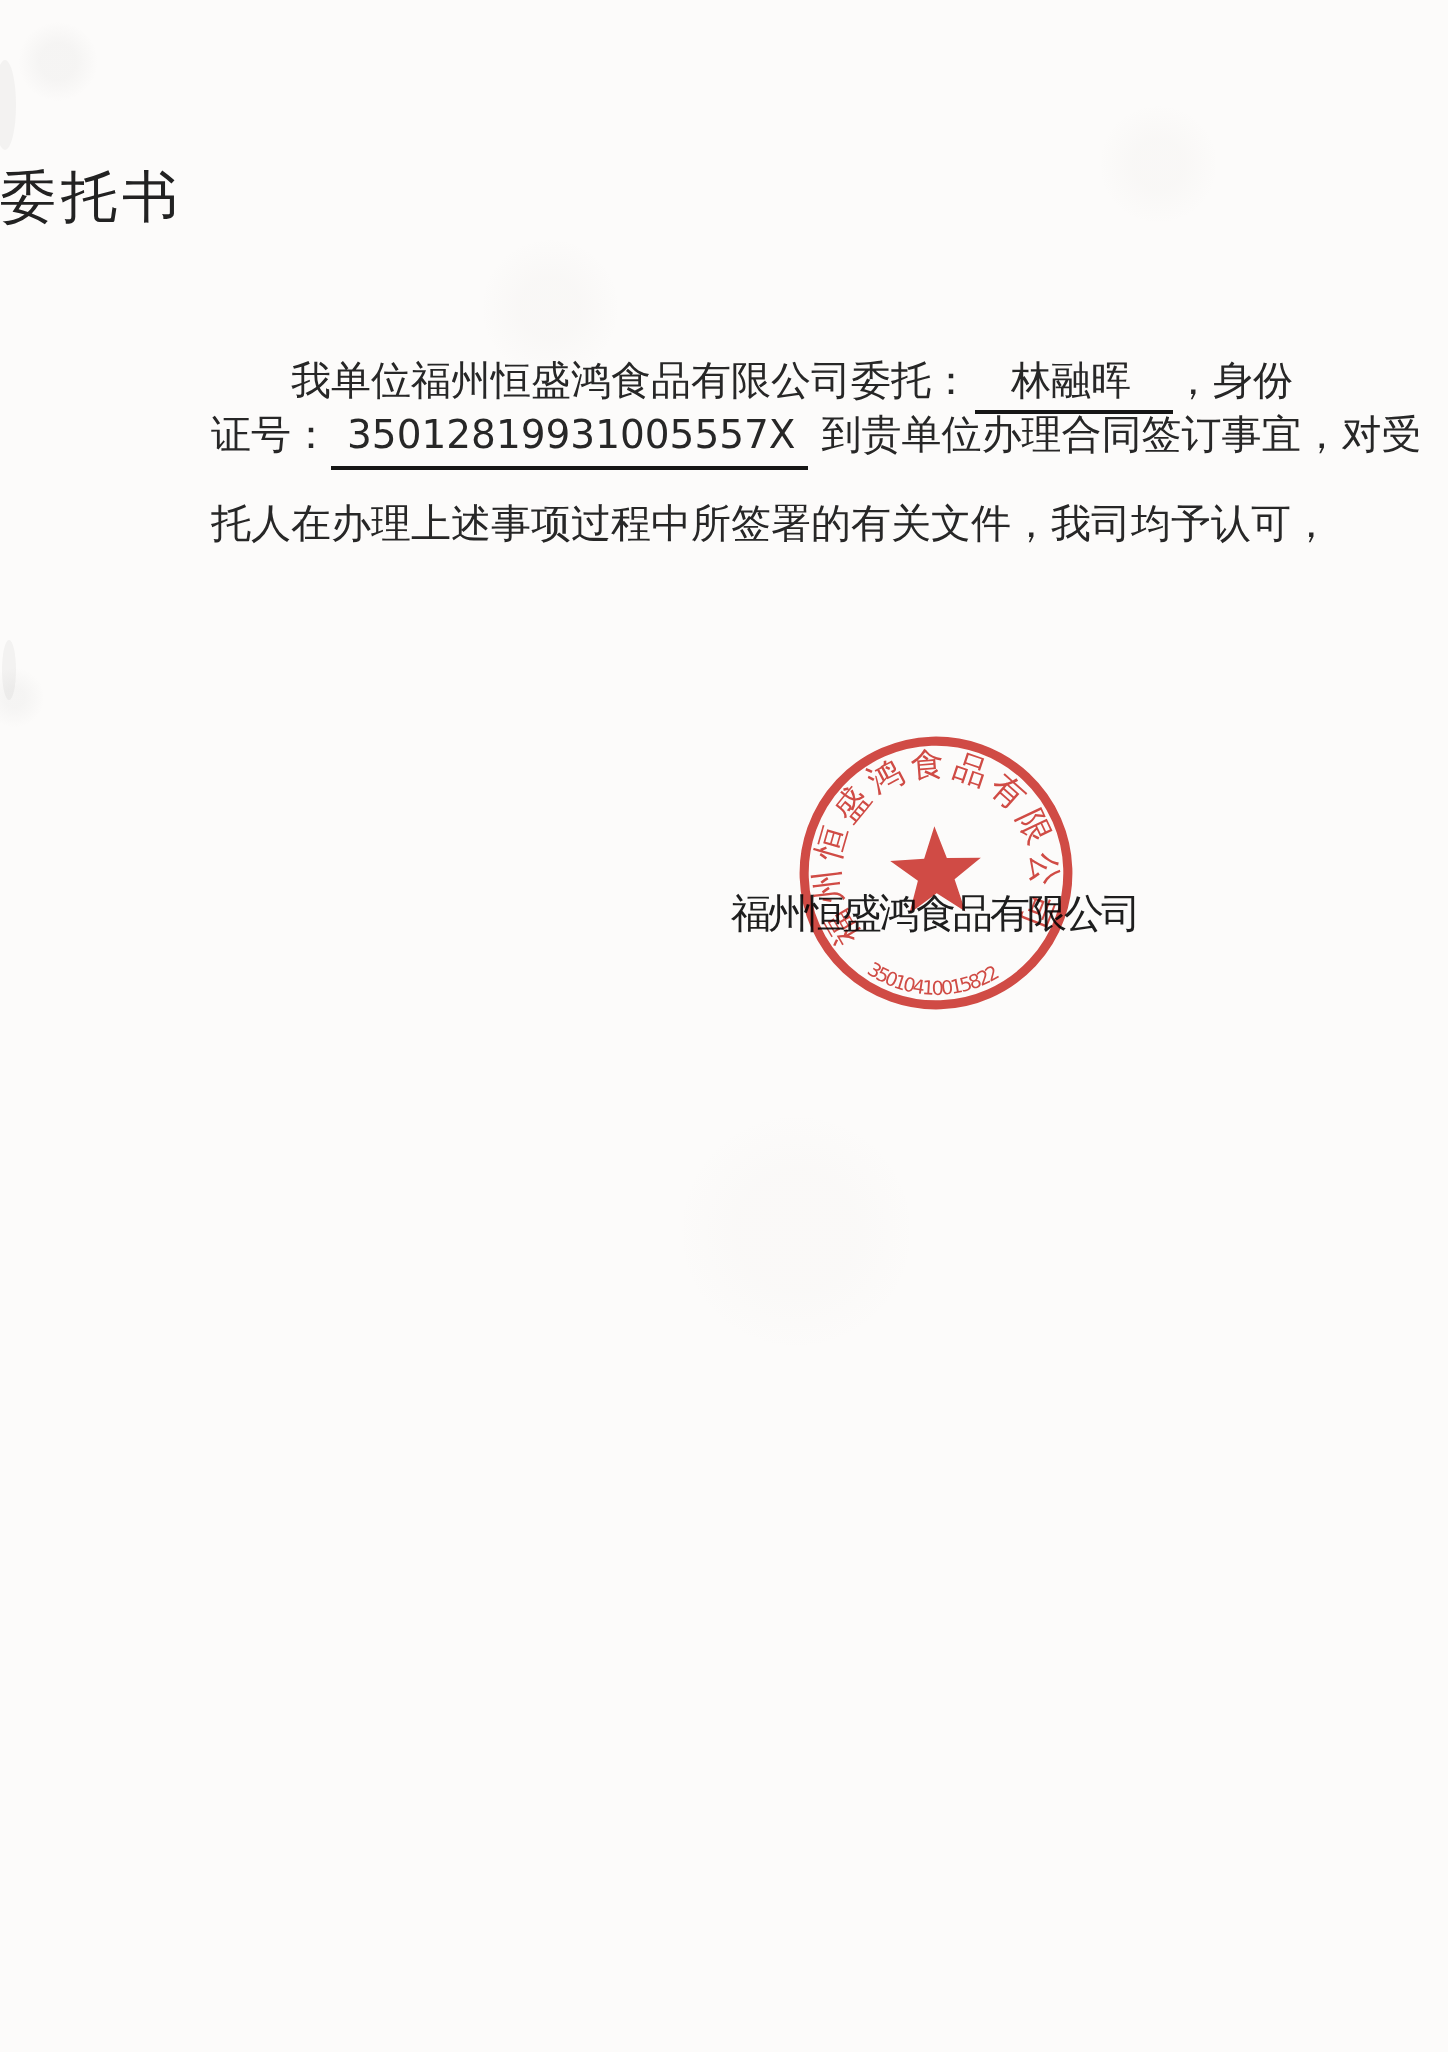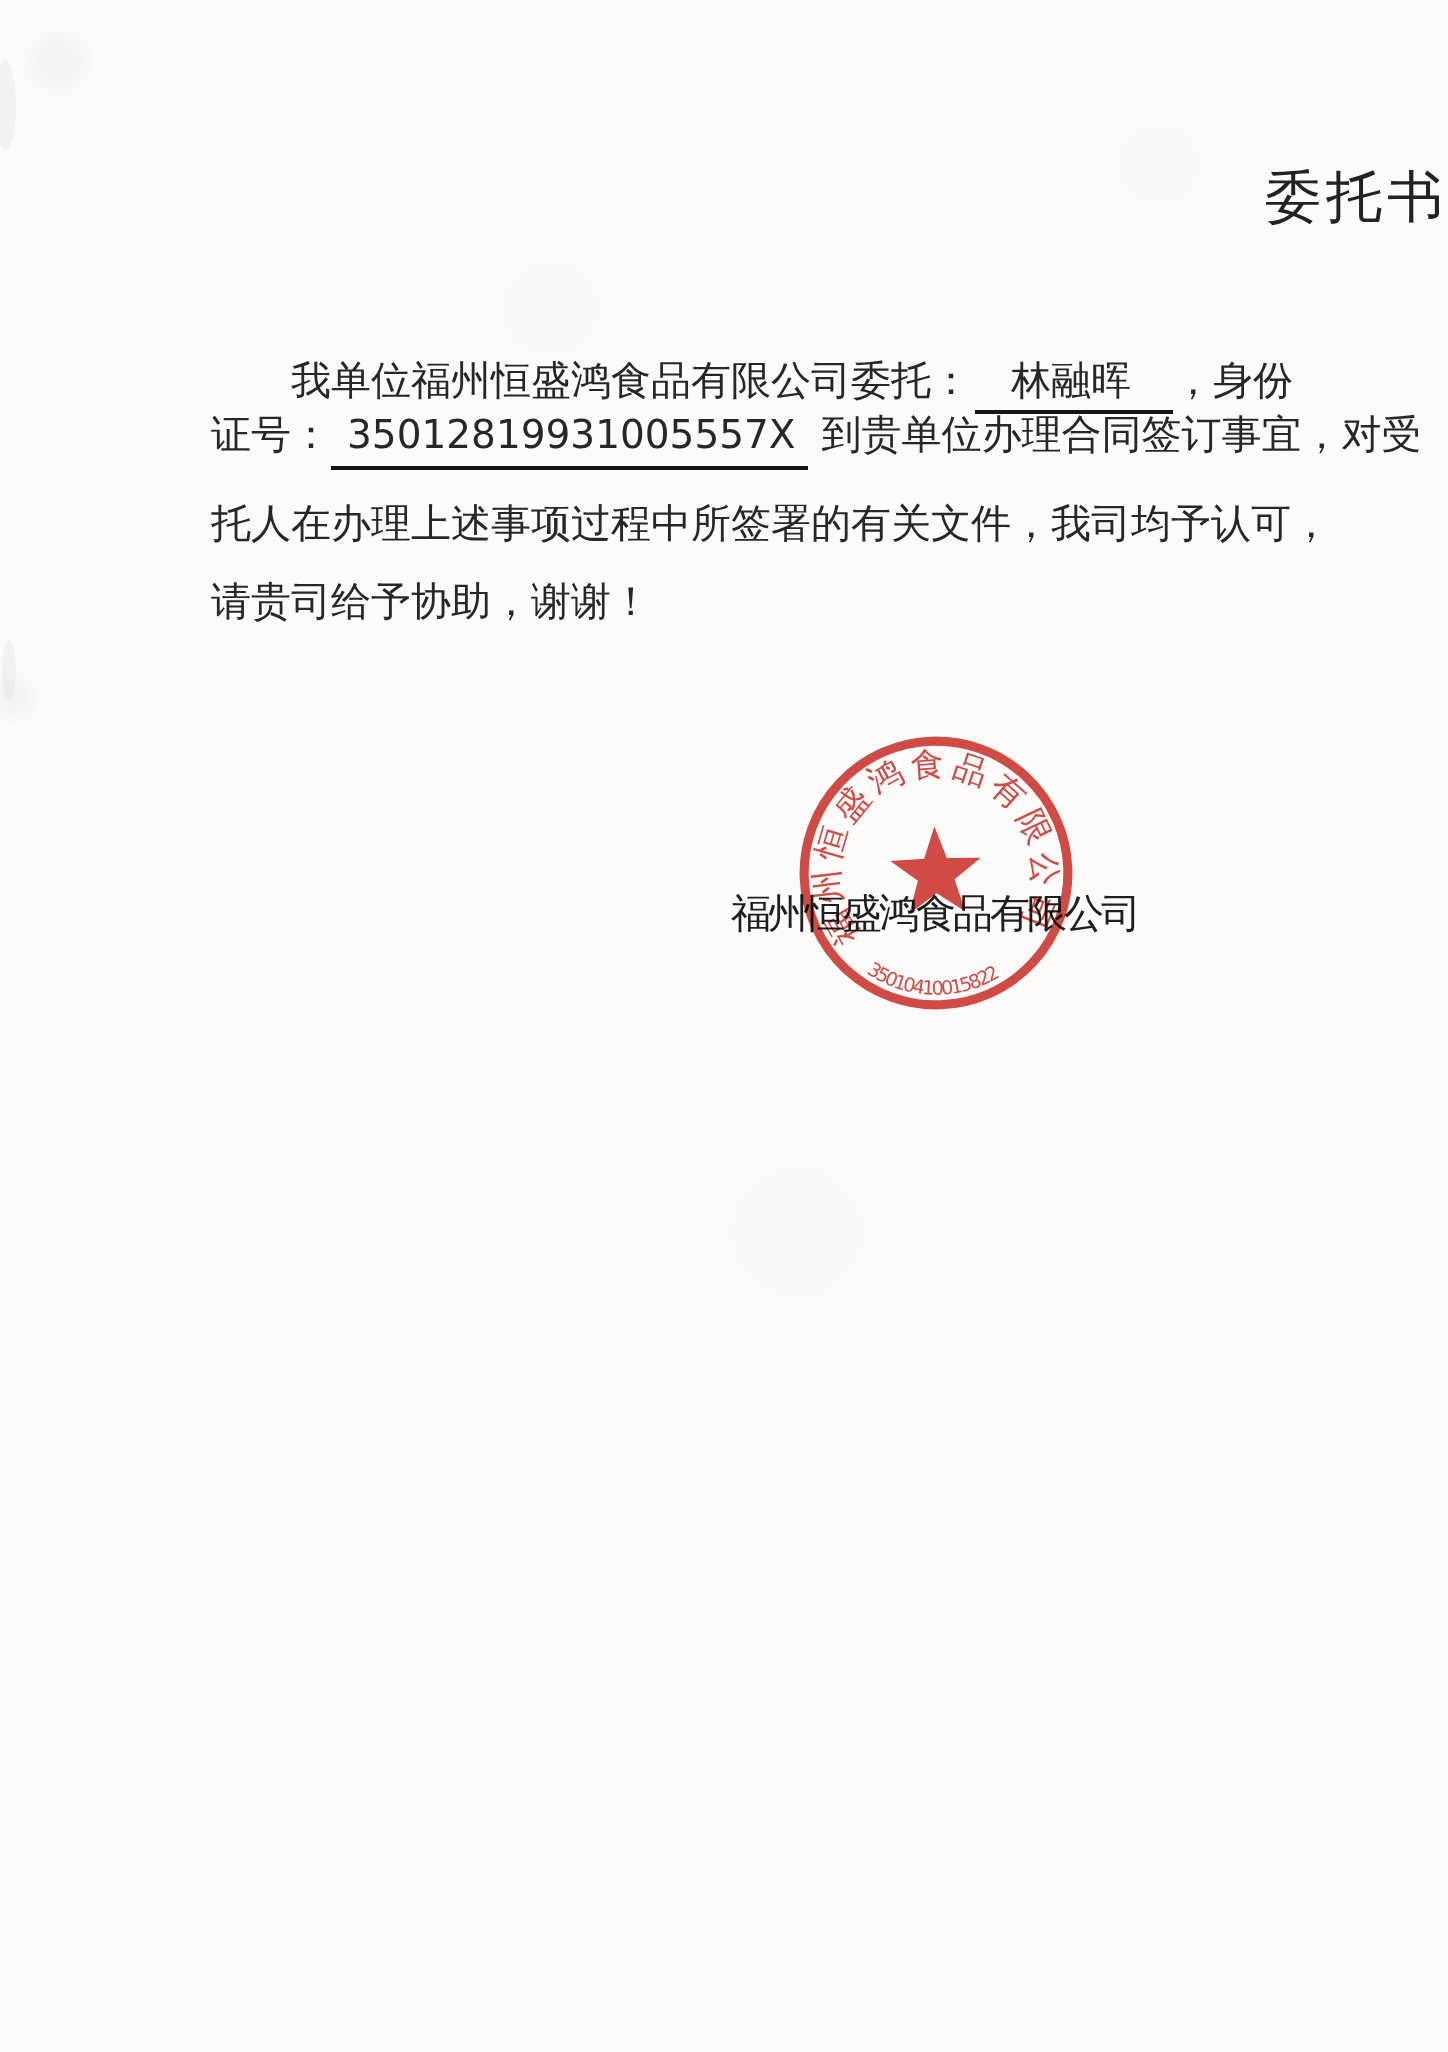--- a/index.html
+++ b/index.html
@@ -13,21 +13,21 @@
       radial-gradient(circle at 1% 34%, rgba(120,120,120,0.05) 0 10px, rgba(120,120,120,0) 30px),
       radial-gradient(circle at 38% 15%, rgba(150,140,130,0.03) 0 30px, rgba(150,140,130,0) 70px),
       radial-gradient(circle at 80% 8%, rgba(150,140,130,0.03) 0 25px, rgba(150,140,130,0) 60px),
       radial-gradient(circle at 55% 60%, rgba(150,140,130,0.02) 0 60px, rgba(150,140,130,0) 120px);
     overflow:hidden;
     font-family:"Liberation Serif","DejaVu Serif",serif;
     color:#262626;
   }
   .doc-title{
     position:absolute;top:160px;left:0;width:100%;
-    text-align:right;
+    text-align:left;
     font-size:56px;letter-spacing:5px;
     color:#222;
   }
   .body-line{
     position:absolute;left:211px;
     font-size:40px;line-height:1.25;
     white-space:nowrap;
     color:#272727;
   }
   .line-1{top:356px;}
@@ -82,21 +82,20 @@
   <div class="smudge smudge-b"></div>
 
   <div class="doc-title">委托书</div>
 
   <div class="body-line line-1"><span class="indent"></span><span>我单位福州恒盛鸿食品有限公司委托：</span><span class="u-fill">林融晖</span><span>，身份</span></div>
 
   <div class="body-line line-2"><span>证号：</span><span class="u-id">35012819931005557X</span><span>到贵单位办理合同签订事宜，对受</span></div>
 
   <div class="body-line line-3">托人在办理上述事项过程中所签署的有关文件，我司均予认可，</div>
 
-  <div class="body-line line-4">请贵司给予协助，谢谢！</div>
 
   <div class="typed-company">福州恒盛鸿食品有限公司</div>
 
   <div class="seal-wrap">
     <svg viewBox="0 0 280 280" width="284" height="284">
       <defs>
         <path id="arcTop" d="M 64.4 199.1 A 96 96 0 1 1 215.6 199.1" fill="none"></path>
         <path id="arcBottom" d="M 66.1 234.6 A 120 120 0 0 0 213.9 234.6" fill="none"></path>
       </defs>
       <circle cx="140" cy="140" r="130" fill="none" stroke-width="9" stroke="#cf3d36"></circle>

